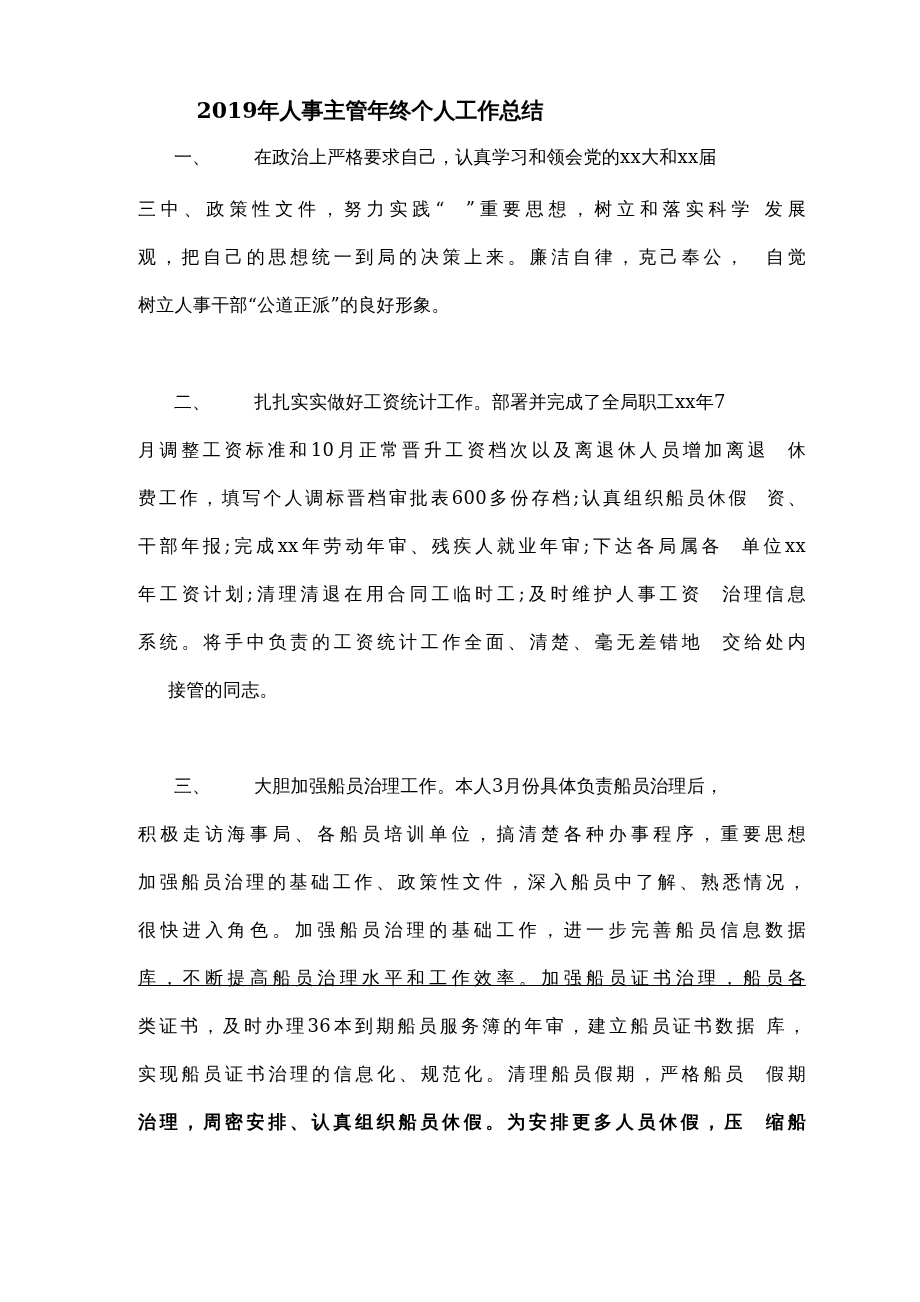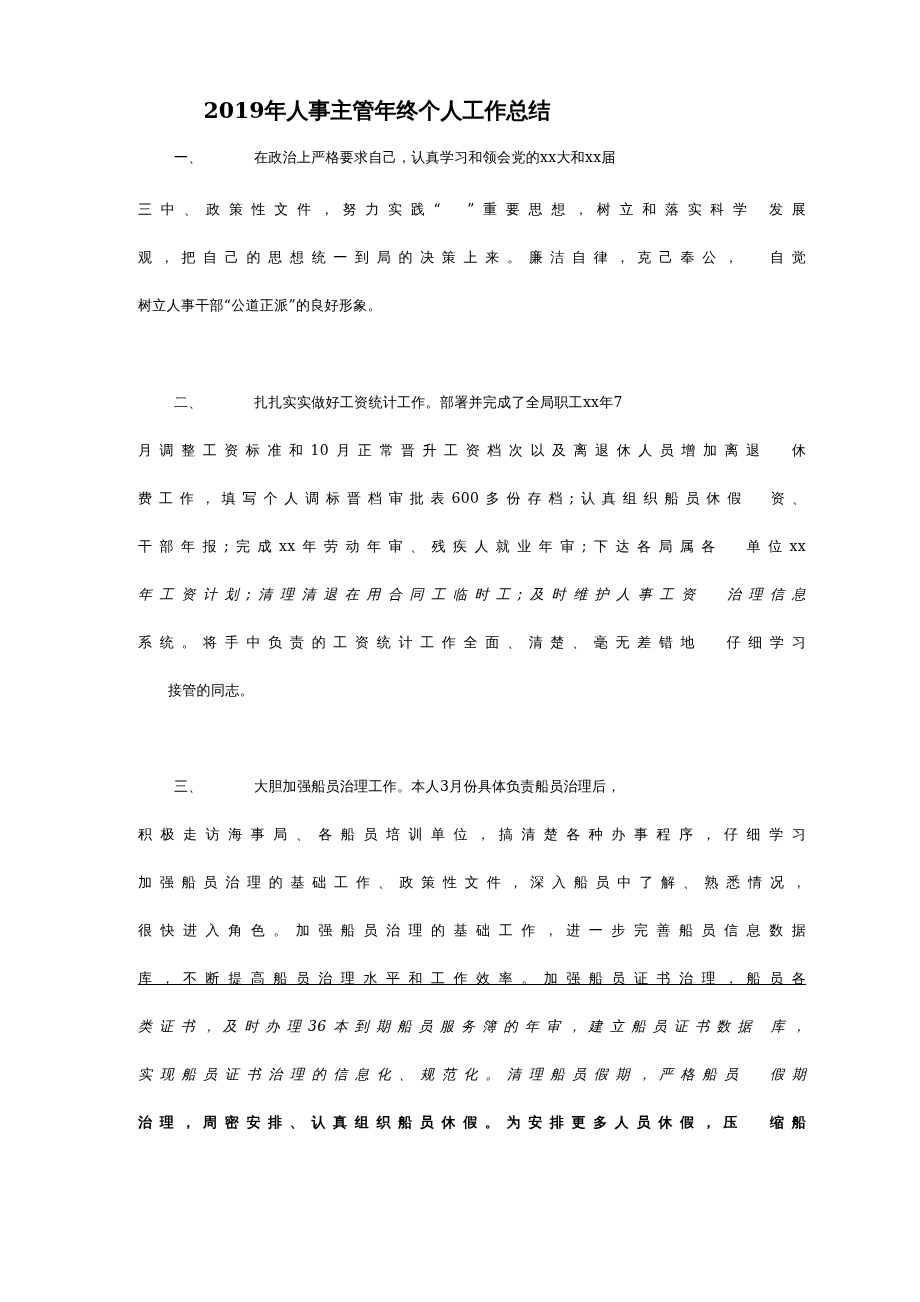--- a/index.html
+++ b/index.html
@@ -17,34 +17,34 @@
     }
     .page {
       position: absolute;
       left: 0; top: 0;
       width: 920px;
       height: 1302px;
       background: #ffffff;
     }
     .title {
       position: absolute;
-      left: 7px;
+      left: 0;
       width: 740px;
       top: 94px;
       text-align: center;
       font-size: 22px;
       font-weight: bold;
       line-height: 32px;
       letter-spacing: 0px;
     }
     .line {
       position: absolute;
       left: 138px;
       width: 668px;
-      font-size: 14px;
+      font-size: 18px;
       line-height: 30px;
       white-space: pre;
       text-align: justify;
       text-align-last: justify;
       letter-spacing: 0.3px;
     }
     .line.last {
       text-align-last: left;
     }
     .line.first {
@@ -69,29 +69,29 @@
     <div class="line" style="top:194px;">三中、政策性文件，努力实践“  ”重要思想，树立和落实科学 发展</div>
     <div class="line" style="top:242px;">观，把自己的思想统一到局的决策上来。廉洁自律，克己奉公，  自觉</div>
     <div class="line last" style="top:290px;">树立人事干部“公道正派”的良好形象。</div>
   </div>
 
   <div>
     <div class="line first" style="top:387px; text-align-last:left;"><span class="num">二、</span><span style="padding-left:6px;">扎扎实实做好工资统计工作。部署并完成了全局职工xx年7</span></div>
     <div class="line" style="top:435px;">月调整工资标准和10月正常晋升工资档次以及离退休人员增加离退  休</div>
     <div class="line" style="top:483px;">费工作，填写个人调标晋档审批表600多份存档;认真组织船员休假  资、</div>
     <div class="line" style="top:531px;">干部年报;完成xx年劳动年审、残疾人就业年审;下达各局属各  单位xx</div>
-    <div class="line" style="top:579px;font-style:italic;">年工资计划;清理清退在用合同工临时工;及时维护人事工资  治理信息</div>
-    <div class="line" style="top:627px;">系统。将手中负责的工资统计工作全面、清楚、毫无差错地  仔细学习</div>
+    <div class="line" style="top:579px;">年工资计划;清理清退在用合同工临时工;及时维护人事工资  治理信息</div>
+    <div class="line" style="top:627px;">系统。将手中负责的工资统计工作全面、清楚、毫无差错地  交给处内</div>
     <div class="line last" style="top:675px;margin-left:30px;">接管的同志。</div>
   </div>
 
   <div>
     <div class="line first" style="top:771px; text-align-last:left;"><span class="num">三、</span><span style="padding-left:6px;">大胆加强船员治理工作。本人3月份具体负责船员治理后，</span></div>
-    <div class="line" style="top:819px;">积极走访海事局、各船员培训单位，搞清楚各种办事程序，仔细学习</div>
+    <div class="line" style="top:819px;">积极走访海事局、各船员培训单位，搞清楚各种办事程序，重要思想</div>
     <div class="line" style="top:867px;">加强船员治理的基础工作、政策性文件，深入船员中了解、熟悉情况，</div>
     <div class="line" style="top:915px;">很快进入角色。加强船员治理的基础工作，进一步完善船员信息数据</div>
     <div class="line" style="top:963px;text-decoration:underline;">库，不断提高船员治理水平和工作效率。加强船员证书治理，船员各</div>
-    <div class="line" style="top:1011px;font-style:italic;">类证书，及时办理36本到期船员服务簿的年审，建立船员证书数据 库，</div>
-    <div class="line" style="top:1059px;font-style:italic;">实现船员证书治理的信息化、规范化。清理船员假期，严格船员  假期</div>
+    <div class="line" style="top:1011px;">类证书，及时办理36本到期船员服务簿的年审，建立船员证书数据 库，</div>
+    <div class="line" style="top:1059px;">实现船员证书治理的信息化、规范化。清理船员假期，严格船员  假期</div>
     <div class="line" style="top:1107px;font-weight:bold;">治理，周密安排、认真组织船员休假。为安排更多人员休假，压  缩船</div>
   </div>
 
 </div>
 
 </body></html>

